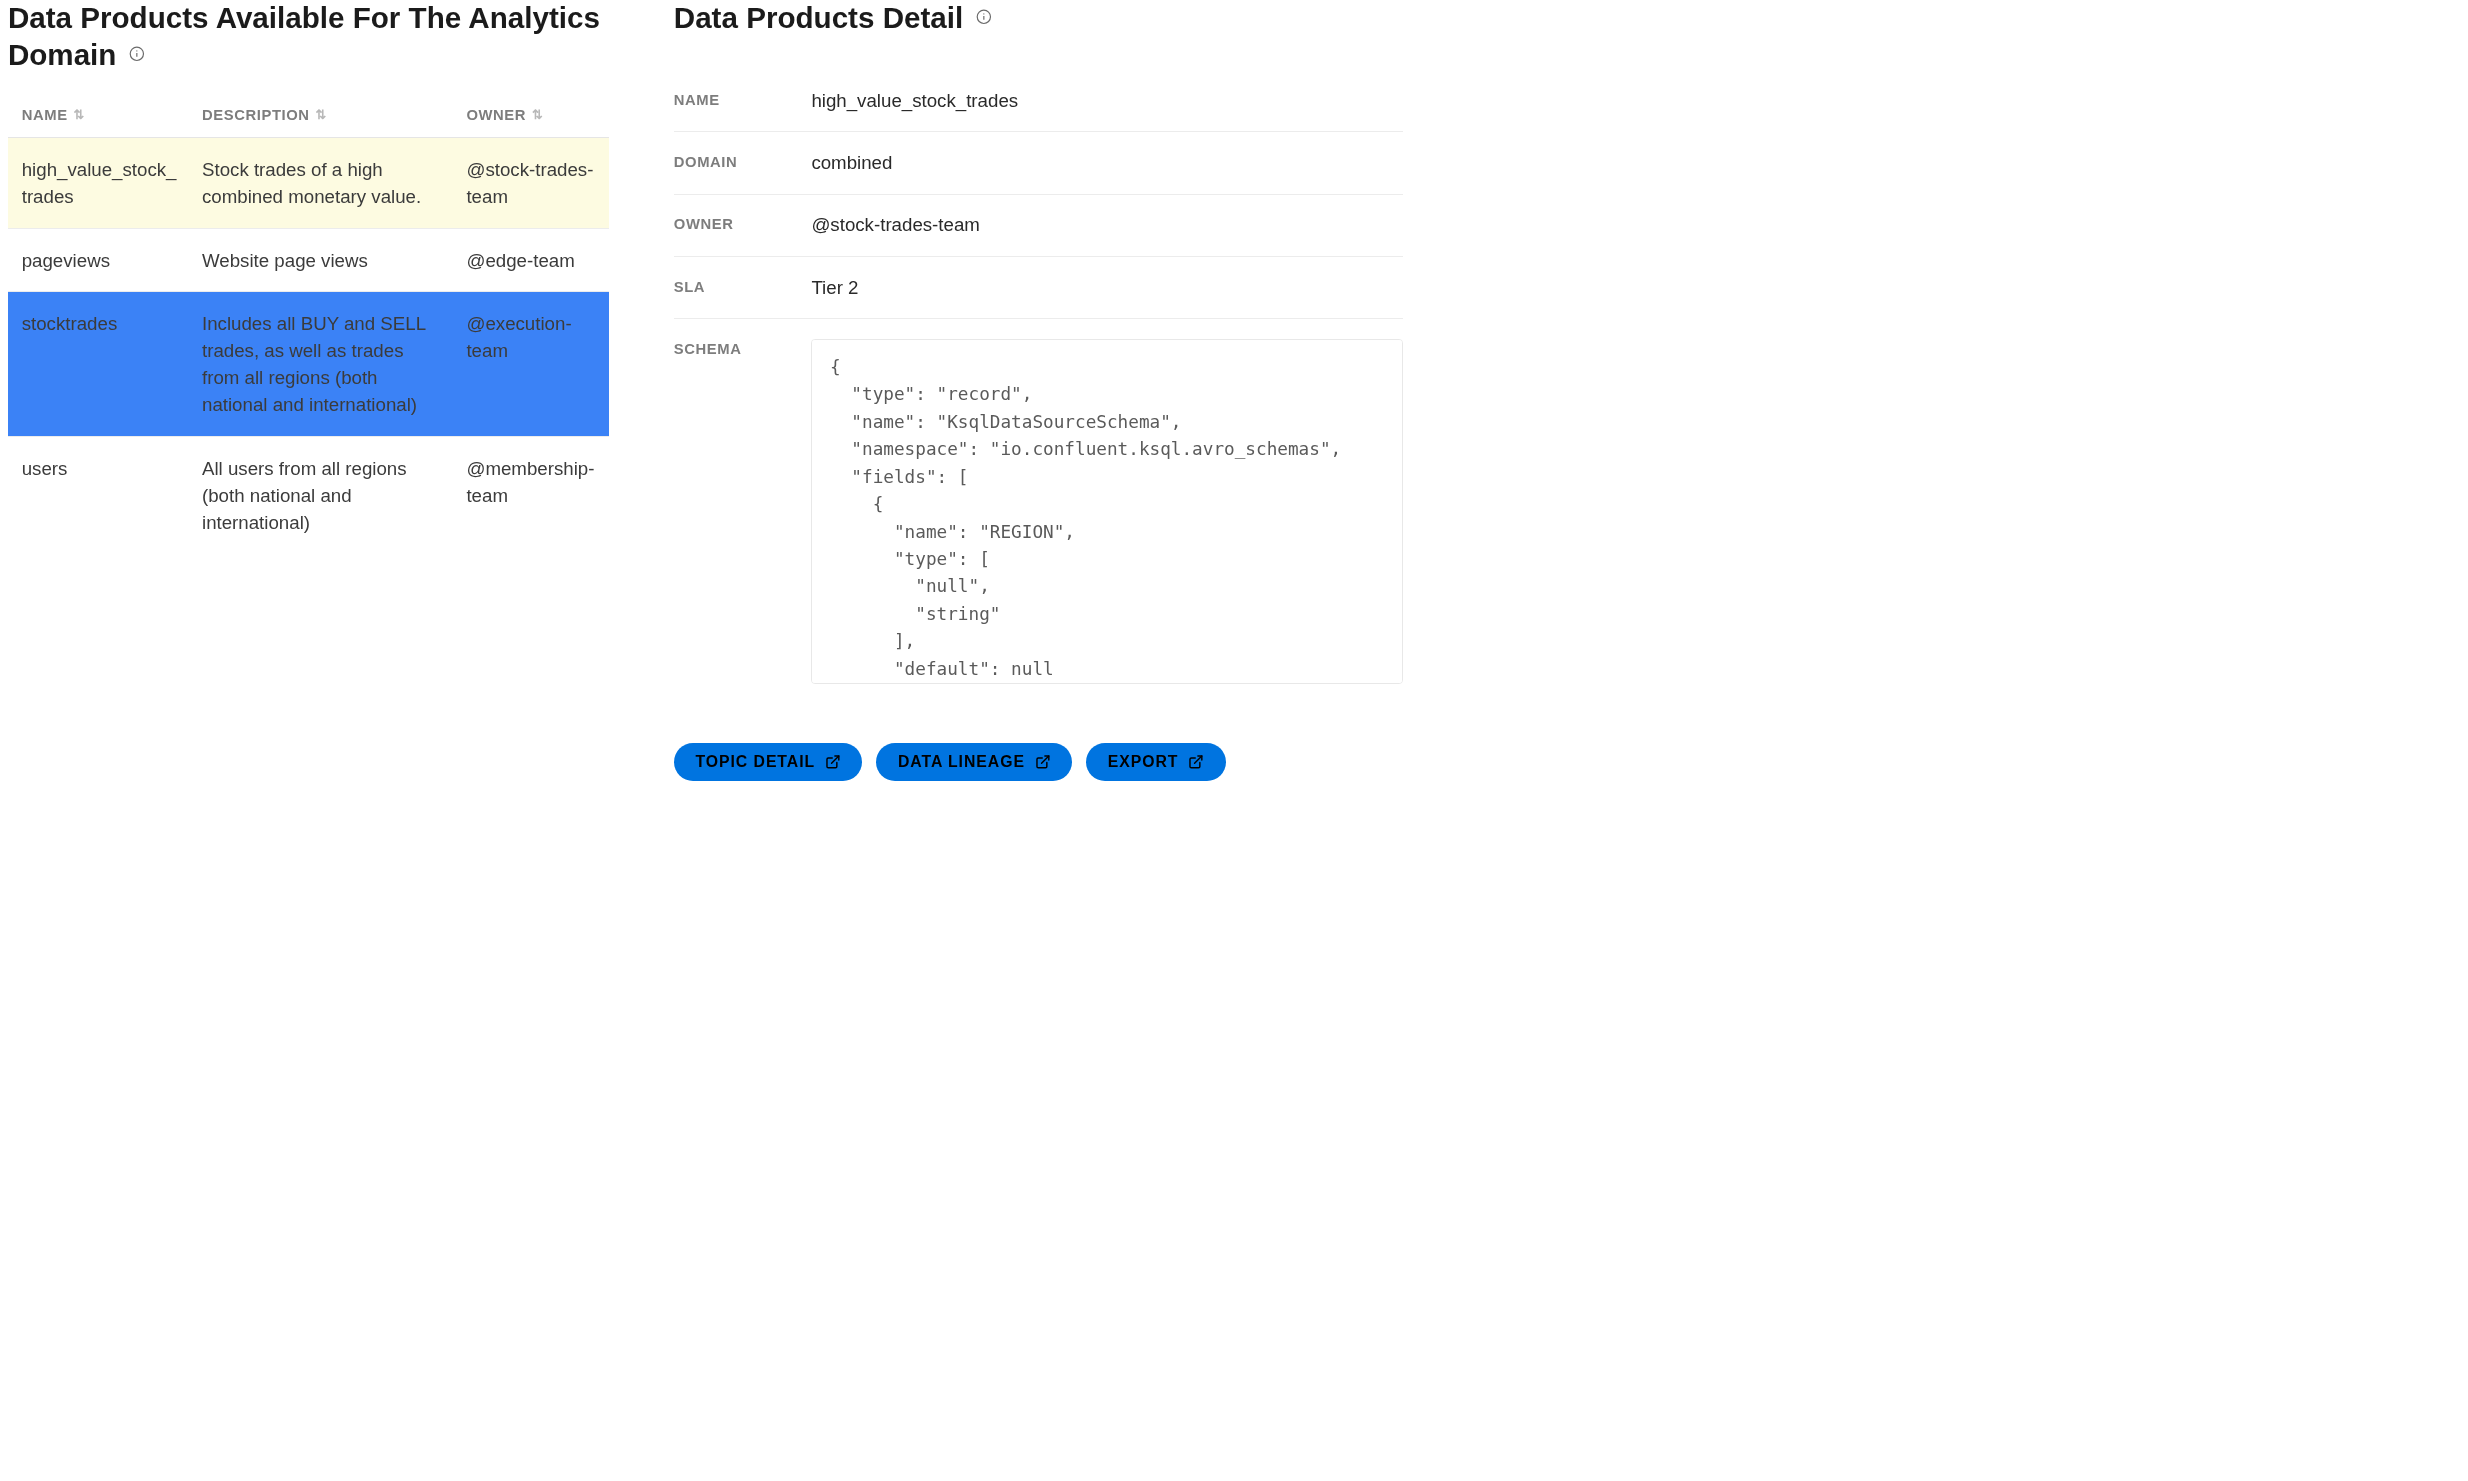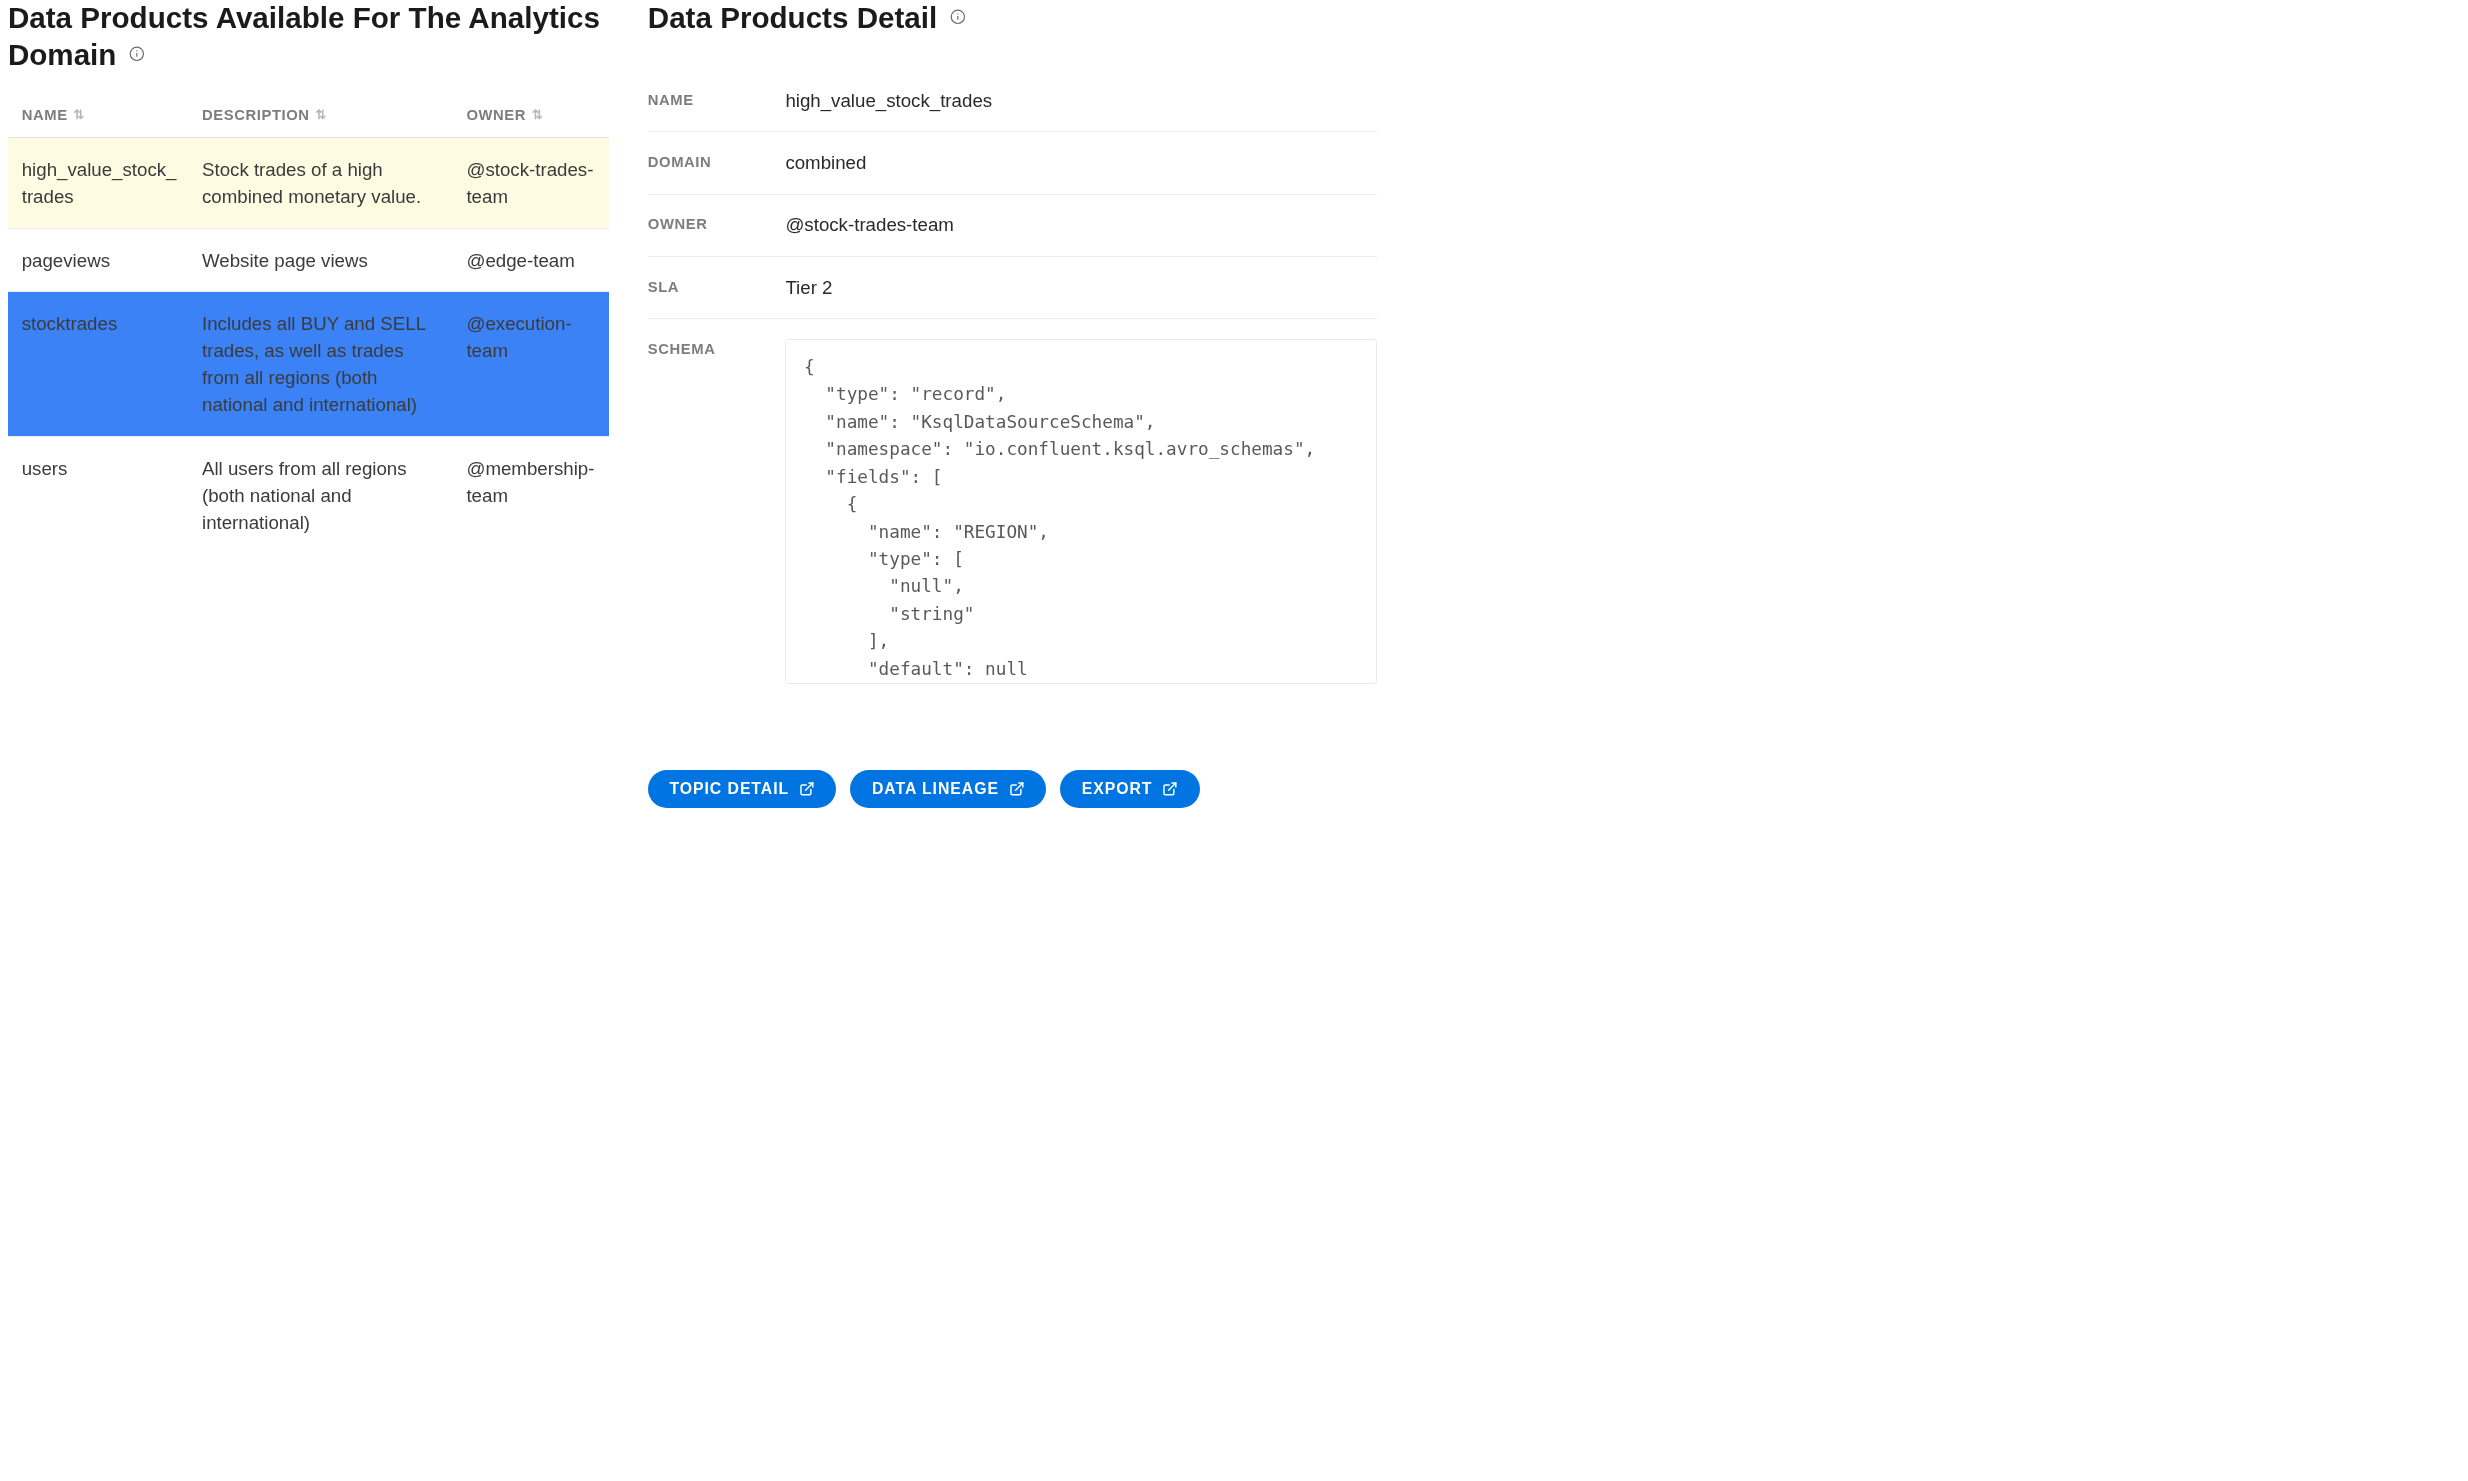--- a/index.html
+++ b/index.html
@@ -5,21 +5,21 @@
   * { box-sizing: border-box; }
   html, body {
     margin: 0; padding: 0;
     font-family: -apple-system, BlinkMacSystemFont, "Segoe UI", Helvetica, Arial, sans-serif;
     color: #1b1b1b;
     background: #fff;
     font-size: 19.7px;
   }
   .page {
     display: flex;
-    gap: 29px;
+    gap: 55px;
     padding: 0 7.9px 39px 7.9px;
   }
   .left, .right { flex: 1; }
   .left { max-width: 601px; }
   .right { max-width: 729px; margin-left: 9.9px; }
 
   h1 {
     font-size: 29.6px;
     font-weight: 700;
     margin: 5.9px 0 9.9px 0;
@@ -121,29 +121,28 @@
   .button-row {
     display: flex;
     gap: 13.8px;
     margin-top: 39px;
   }
   .pill-button {
     display: inline-flex;
     align-items: center;
     gap: 9.9px;
     background: #0074e0;
-    color: #ffffff;
+    color: #000000;
     border: none;
     border-radius: 21.7px;
     padding: 9.9px 21.7px;
     font-size: 15.8px;
     font-weight: 600;
     letter-spacing: 0.06em;
     cursor: pointer;
-    margin-top: 27px;
   }
   .pill-button .ext-icon { width:15.8px; height:15.8px; }
   .pill-button .ext-icon svg { width:15.8px; height:15.8px; display:block; }
 </style>
 </head>
 <body>
 
 <div class="page">
 
   <div class="left">

